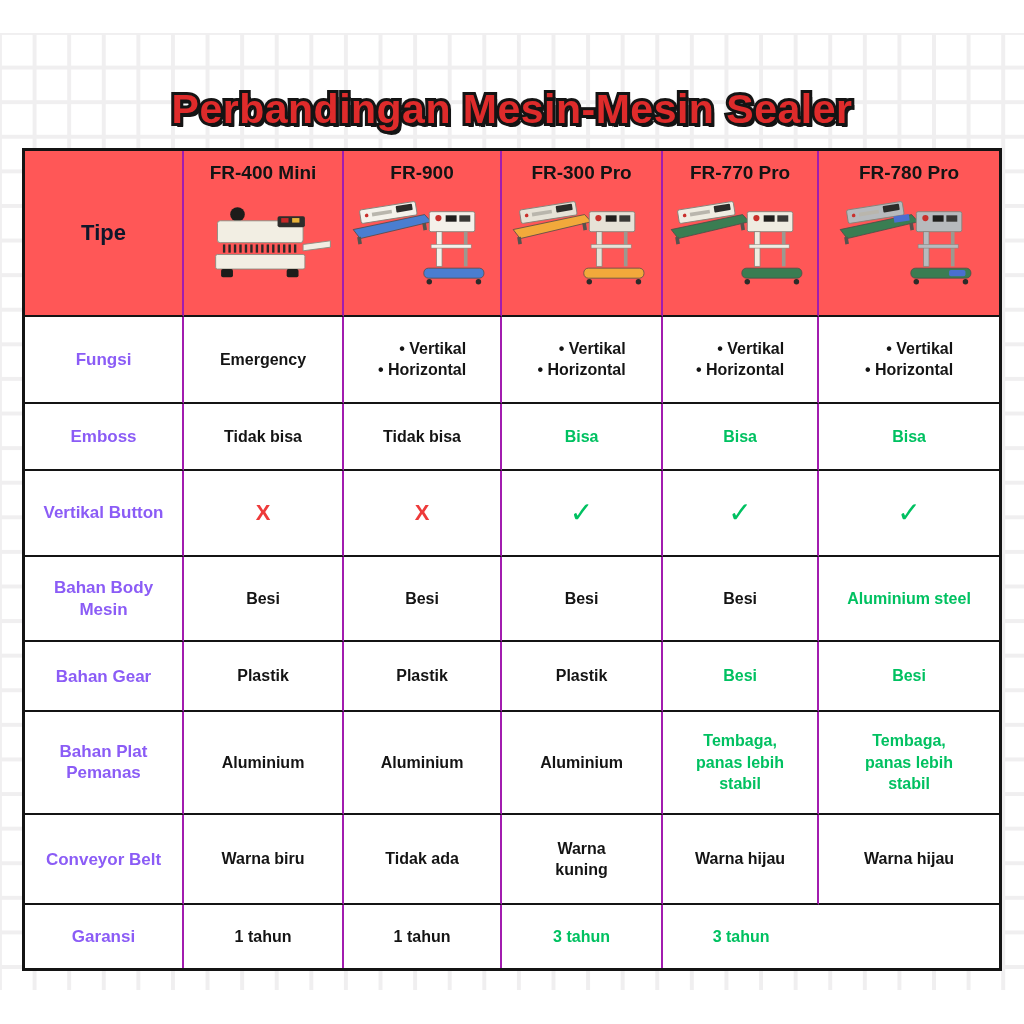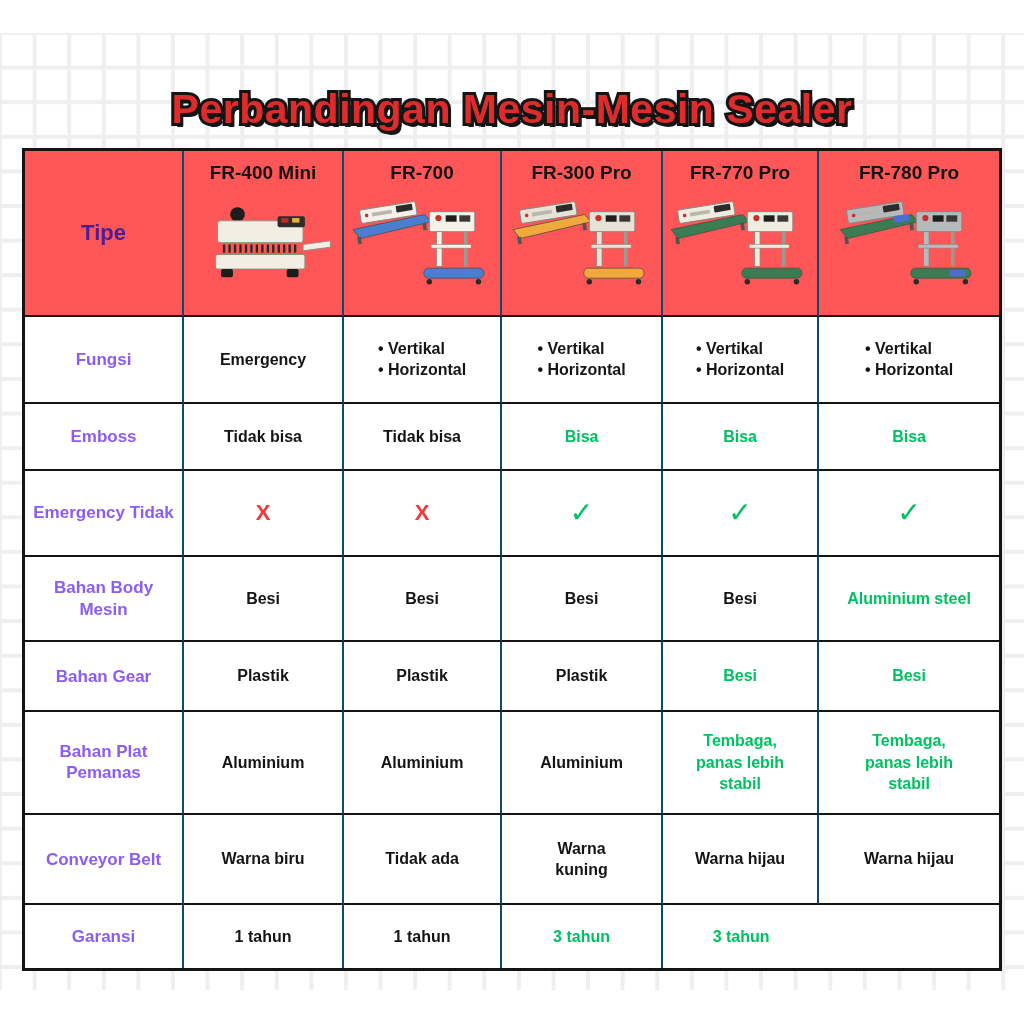--- a/index.html
+++ b/index.html
@@ -29,37 +29,37 @@
   .cmp-table {
     position:absolute; left:22px; top:148px;
     width:980px; height:823px;
     border:3px solid #141414;
     background:#ffffff;
     display:grid;
     grid-template-columns:160fr 161fr 159fr 162fr 157fr 181fr;
     grid-template-rows:167fr 88fr 67fr 87fr 86fr 70fr 104fr 91fr 63fr;
   }
   .cell {
-    border-right:2px solid #0c4a6e;
+    border-right:2px solid #a21caf;
     border-bottom:2px solid #141414;
     background:#ffffff;
     display:flex; align-items:center; justify-content:center;
     text-align:center; padding:4px 6px; overflow:hidden;
   }
   .cell.last-col { border-right:none; }
   .cell.last-row { border-bottom:none; }
   .cell.head { background:var(--header-bg); }
-  .corner-label { font-size:22px; font-weight:bold; color:#4c1d95; }
+  .corner-label { font-size:22px; font-weight:bold; color:#0f172a; }
   .head-col { flex-direction:column; justify-content:flex-start; padding-top:10px; gap:1px; }
   .machine-name { font-size:19px; font-weight:bold; color:#141414; line-height:1.25; }
   .machine-art { flex:0 0 auto; margin-top:2px; }
   .row-label { font-size:17px; font-weight:bold; color:#8b5cf6; line-height:1.25; }
   .value { font-size:16px; font-weight:bold; color:#141414; line-height:1.35; }
   .value.green { color:var(--green); }
-  .bullet-block { display:inline-block; text-align:left; }
+  .bullet-block { display:inline-block; text-align:right; }
   .glyph-x { font-size:22px; font-weight:bold; color:var(--red-x); }
   .glyph-check { font-size:28px; font-weight:normal; color:var(--green); line-height:1; }
 </style>
 </head>
 <body>
 
 <div class="stage">
   <div class="grid-bg"></div>
   <h1 class="title" style="color: rgb(222, 43, 43);">Perbandingan Mesin-Mesin Sealer</h1>
   <div class="cmp-table">
@@ -89,21 +89,21 @@
             <rect x="102" y="62" width="2.6" height="9" fill="#2b2a28"></rect>
             <rect x="108" y="62" width="2.6" height="9" fill="#2b2a28"></rect>
             <rect x="114" y="62" width="2.6" height="9" fill="#2b2a28"></rect>
     <rect x="28" y="73" width="98" height="16" rx="2" fill="#f2eee3" stroke="#8d8a80"></rect>
     <polygon points="124,62 154,58 154,65 124,69" fill="#f2eee3" stroke="#8d8a80"></polygon>
     <rect x="34" y="89" width="13" height="9" rx="2" fill="#1d1c1a"></rect>
     <rect x="106" y="89" width="13" height="9" rx="2" fill="#1d1c1a"></rect>
   </svg></div>
       </div>
       <div class="head head-col cell">
-        <div class="machine-name">FR-700</div>
+        <div class="machine-name">FR-900</div>
         <div class="machine-art"><svg viewBox="0 0 160 112" width="150" height="102" role="img">
     <g transform="rotate(-9 40 40)">
       <rect x="14" y="20" width="62" height="15" rx="2" fill="#f4f1ea" stroke="#86837a"></rect>
       <rect x="54" y="22" width="18" height="7" rx="1" fill="#2c2b29"></rect>
       <circle cx="21" cy="27" r="2" fill="#c9302c"></circle>
       <rect x="27" y="25" width="22" height="4" fill="#b9b6ad"></rect>
       <polygon points="4,40 84,36 90,45 10,51" fill="#4a7ed0" stroke="#4a4a46" stroke-width="0.8"></polygon>
 
       <rect x="7" y="49" width="4" height="8" fill="#55534e"></rect>
               <rect x="80" y="45" width="4" height="8" fill="#55534e"></rect>
@@ -241,21 +241,21 @@
         <div class="value green">
           <div>Bisa</div>
         </div>
       </div>
       <div class="cell last-col">
         <div class="value green">
           <div>Bisa</div>
         </div>
       </div>
       <div class="cell">
-        <span class="row-label">Emergency Tidak</span>
+        <span class="row-label">Vertikal Button</span>
       </div>
       <div class="cell">
         <span class="glyph-x">X</span>
       </div>
       <div class="cell">
         <span class="glyph-x">X</span>
       </div>
       <div class="cell">
         <span class="glyph-check">✓</span>
       </div>

